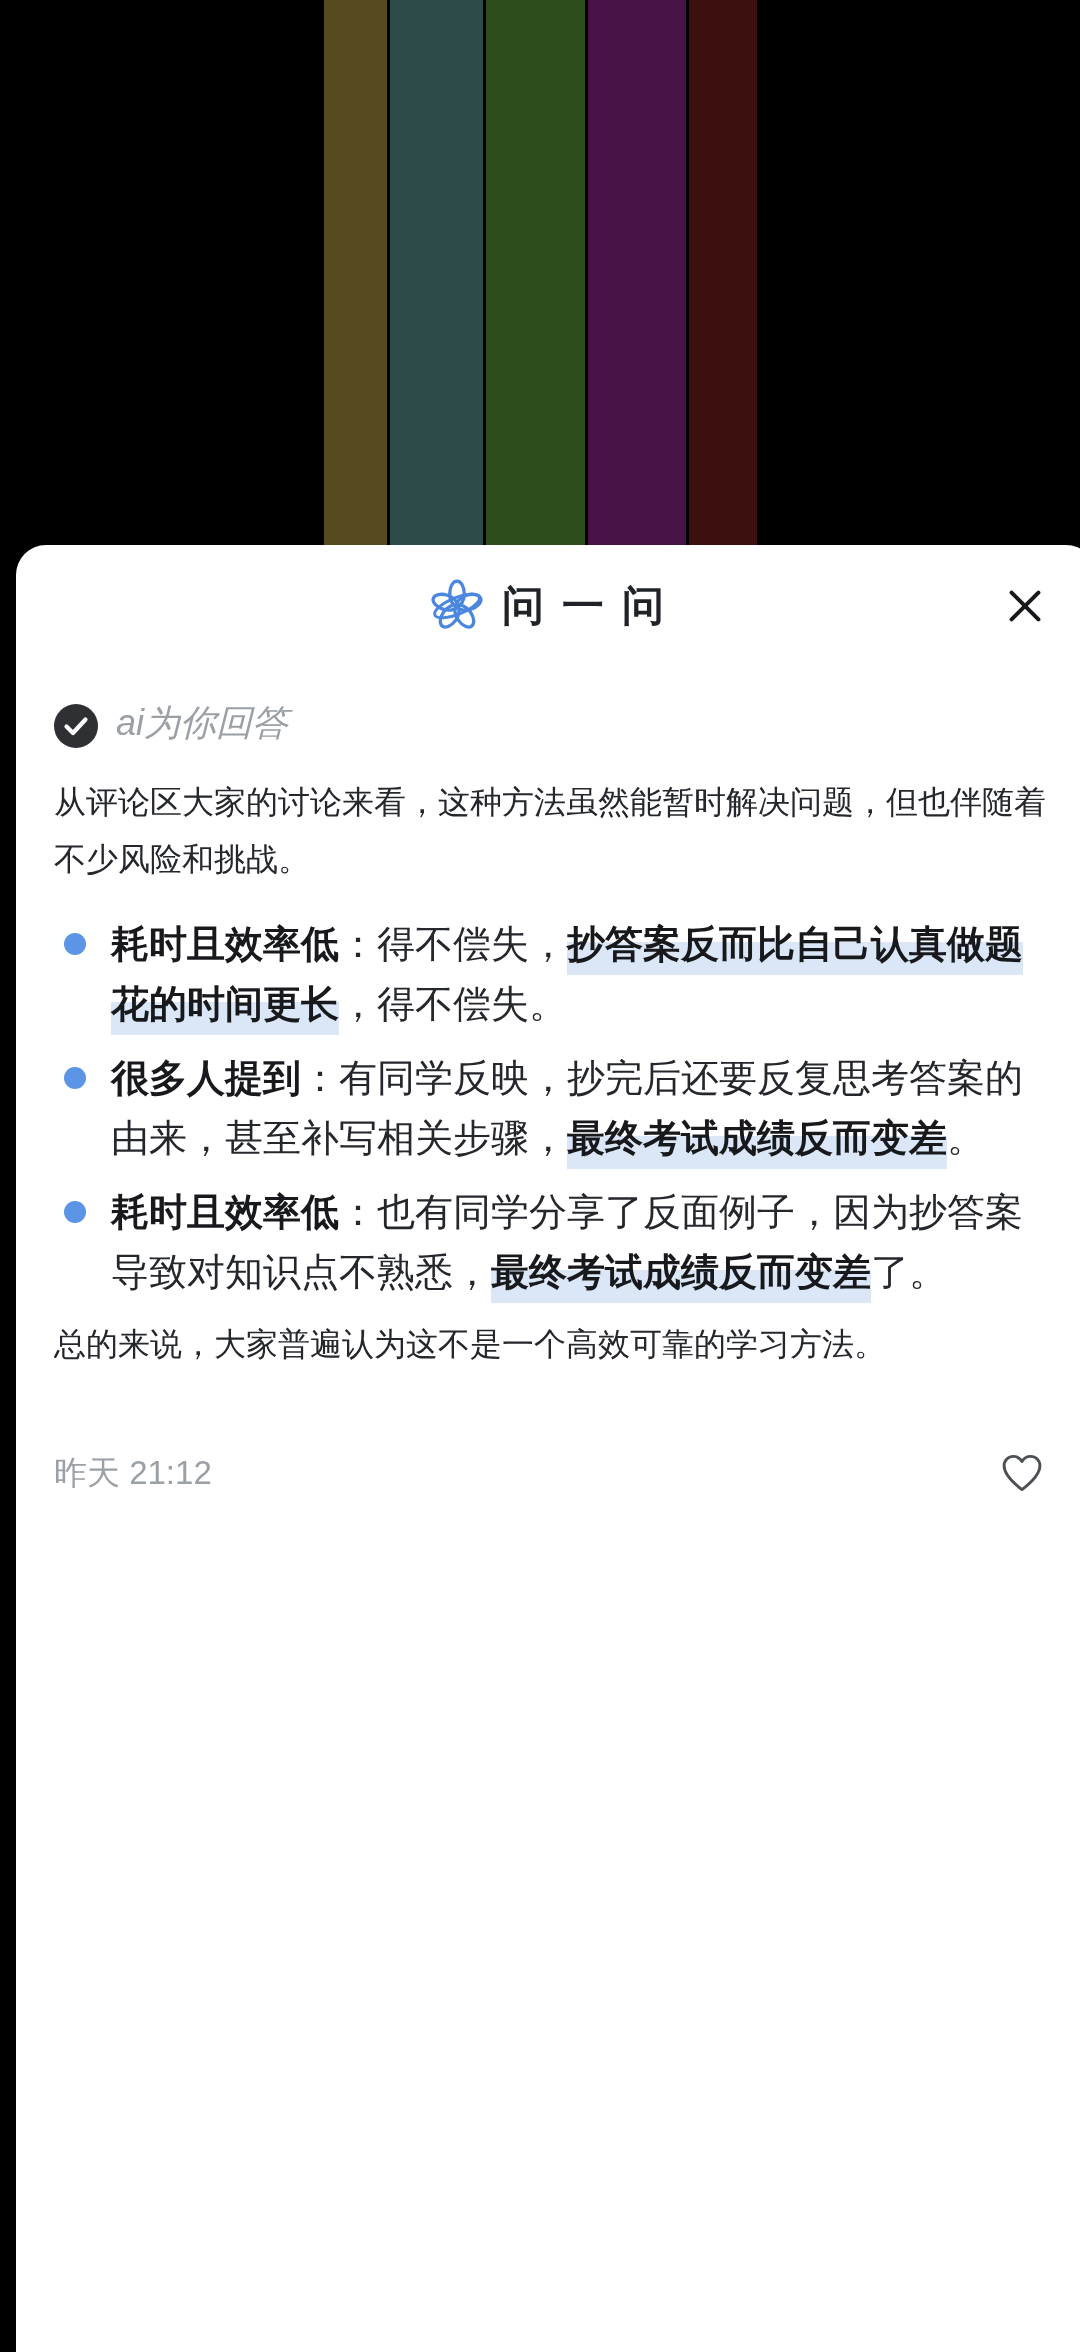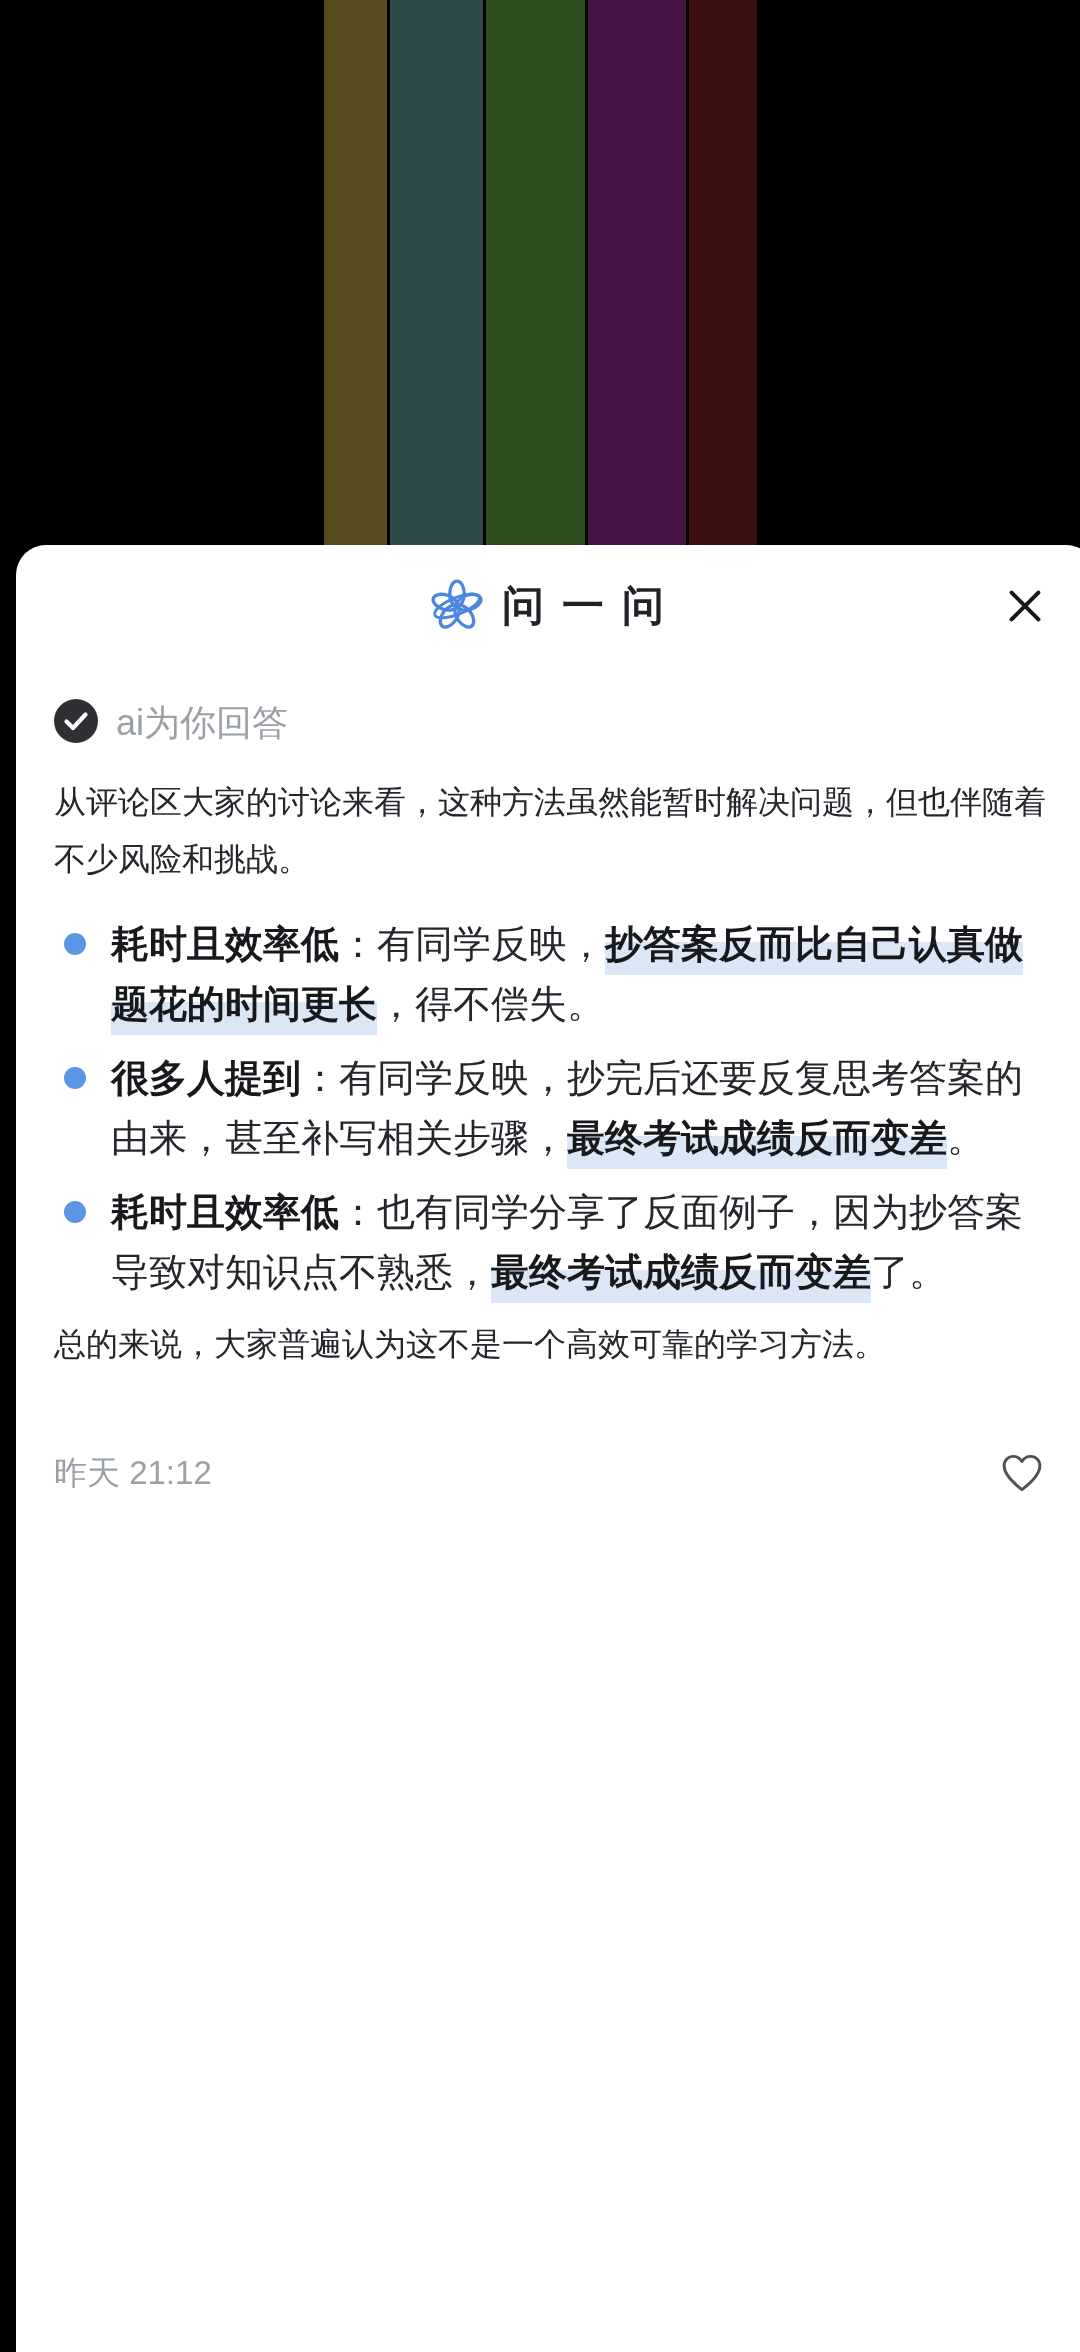--- a/index.html
+++ b/index.html
@@ -41,23 +41,23 @@
     margin-left: 8px;
   }
   .ai-icon { width: 54px; height: 54px; flex: 0 0 auto; }
   .close-btn {
     position: absolute; right: 8px; top: 36px;
     width: 50px; height: 50px;
     background: none; border: none; padding: 2px; cursor: pointer;
   }
 
   .answer-meta {
-    display: flex; align-items: flex-start; gap: 18px;
+    display: flex; align-items: flex-end; gap: 18px;
     margin-top: 32px;
-    font-size: 36px; color: #9aa0a6;
+    font-size: 36px; color: #9aa0a6; font-style: italic;
   }
   .check-icon { width: 44px; height: 44px; flex: 0 0 auto; }
 
   .para {
     font-size: 32px; line-height: 57px;
     color: #24272c;
     margin: 26px 0 0 0;
   }
 
   .bullets { list-style: none; margin: 26px 0 0 0; padding: 0; }
@@ -127,21 +127,21 @@
     <svg class="check-icon" viewBox="0 0 44 44">
       <circle cx="22" cy="22" r="22" fill="#2e3034"></circle>
       <path d="M12.5 22.5 L19 29 L31.5 15.5" stroke="#ffffff" stroke-width="4.2" fill="none" stroke-linecap="round" stroke-linejoin="round"></path>
     </svg>
     <span>ai为你回答</span>
   </div>
 
   <p class="para">从评论区大家的讨论来看，这种方法虽然能暂时解决问题，但也伴随着不少风险和挑战。</p>
 
   <ul class="bullets" id="bullet-list">
-      <li><span class="bullet-dot"></span><span class="b">耗时且效率低</span><span>：有同学反映，</span><span class="b hl">抄答案反而比自己认真做题花的时间更长</span><span>，得不偿失。</span></li>
+      <li><span class="bullet-dot"></span><span class="b">耗时且效率低</span><span>：得不偿失，</span><span class="b hl">抄答案反而比自己认真做题花的时间更长</span><span>，得不偿失。</span></li>
       <li><span class="bullet-dot"></span><span class="b">很多人提到</span><span>：有同学反映，抄完后还要反复思考答案的由来，甚至补写相关步骤，</span><span class="b hl">最终考试成绩反而变差</span><span>。</span></li>
       <li><span class="bullet-dot"></span><span class="b">耗时且效率低</span><span>：也有同学分享了反面例子，因为抄答案导致对知识点不熟悉，</span><span class="b hl">最终考试成绩反而变差</span><span>了。</span></li>
     </ul>
 
   <p class="para conclusion">总的来说，大家普遍认为这不是一个高效可靠的学习方法。</p>
 
   <div class="sheet-footer">
     <span class="timestamp">昨天 21:12</span>
     <button class="like-btn" aria-label="like">
       <svg viewBox="0 0 48 48" width="44" height="44">

